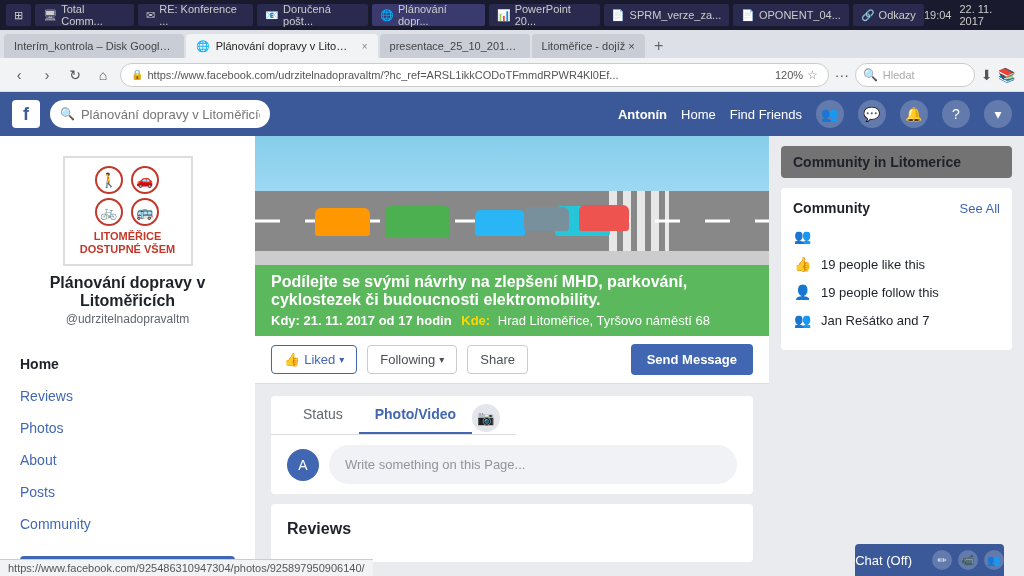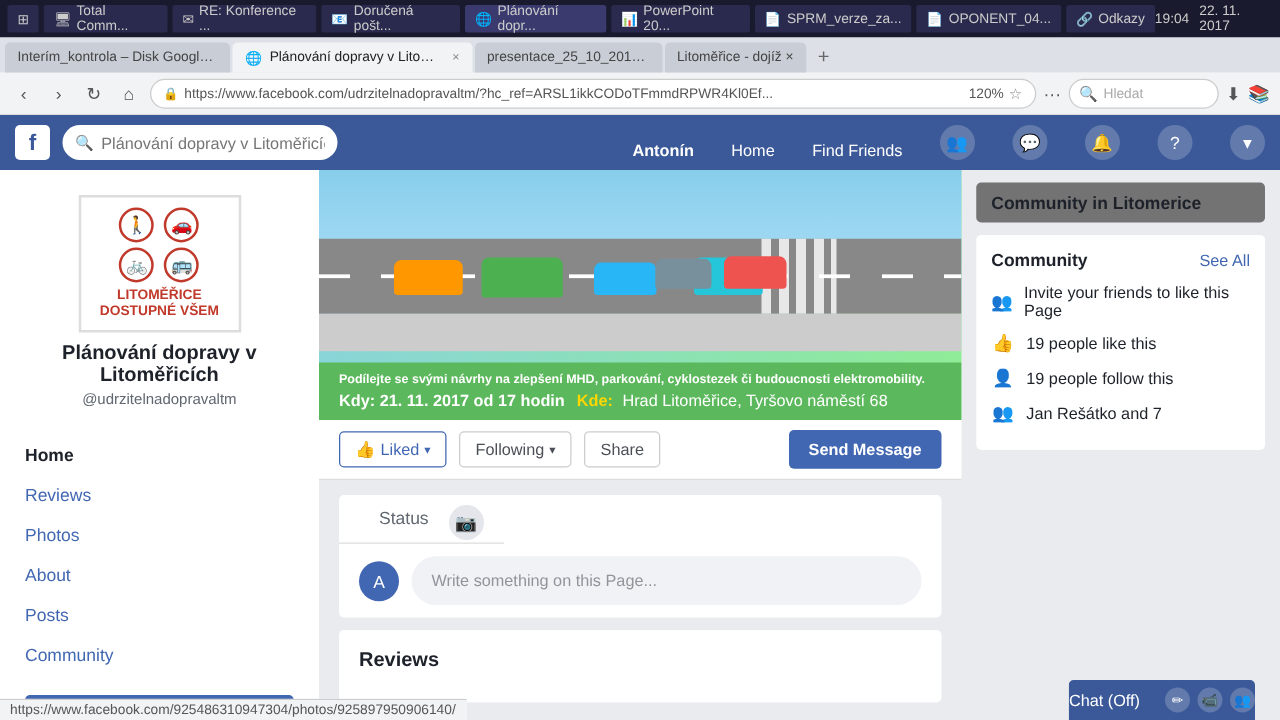--- a/index.html
+++ b/index.html
@@ -25,21 +25,21 @@
     .zoom-badge { font-size: 11px; color: #555; margin: 0 4px; }
     .nav-icons { display: flex; gap: 4px; align-items: center; }
     .search-bar { background: white; border: 1px solid #ccc; border-radius: 12px; height: 24px; display: flex; align-items: center; padding: 0 8px; width: 120px; font-size: 11px; color: #aaa; }
 
     
     .fb-header { background: #3b5998; height: 44px; display: flex; align-items: center; padding: 0 12px; gap: 10px; }
     .fb-logo { color: white; font-size: 20px; font-weight: bold; background: #fff; color: #3b5998; width: 28px; height: 28px; display: flex; align-items: center; justify-content: center; border-radius: 4px; font-size: 18px; }
     .fb-search { background: #fff; border-radius: 16px; height: 28px; display: flex; align-items: center; padding: 0 10px; gap: 6px; width: 220px; }
     .fb-search input { border: none; outline: none; font-size: 13px; width: 180px; color: #555; background: transparent; }
     .fb-search-icon { color: #aaa; font-size: 12px; }
-    .fb-header-right { margin-left: auto; display: flex; align-items: flex-end; gap: 30px; }
+    .fb-header-right { margin-left: auto; display: flex; align-items: center; gap: 14px; }
     .fb-username { color: white; font-size: 13px; font-weight: bold; }
     .fb-nav-link { color: white; font-size: 13px; cursor: pointer; }
     .fb-icon-btn { width: 28px; height: 28px; background: rgba(255,255,255,0.2); border-radius: 50%; display: flex; align-items: center; justify-content: center; color: white; font-size: 14px; cursor: pointer; }
 
     
     .page-body { display: flex; height: calc(576px - 30px - 28px - 34px - 44px); overflow: hidden; }
 
     
     .sidebar { width: 255px; background: white; padding: 10px 0; overflow-y: auto; flex-shrink: 0; }
     .sidebar-profile { display: flex; flex-direction: column; align-items: center; padding: 10px 16px; }
@@ -55,21 +55,21 @@
     .sidebar-nav-item.active { font-weight: bold; color: #1d2129; }
     .create-page-btn { margin: 12px 20px; background: #4267b2; color: white; border: none; border-radius: 4px; padding: 8px 16px; font-size: 13px; font-weight: bold; cursor: pointer; width: calc(100% - 40px); }
 
     
     .main-content { flex: 1; overflow-y: auto; background: #e9ebee; }
 
     
     .cover-photo { width: 100%; height: 200px; background: linear-gradient(135deg, #87CEEB 0%, #90EE90 100%); position: relative; overflow: hidden; }
     .cover-illustration { width: 100%; height: 100%; position: relative; }
     .cover-text-overlay { position: absolute; bottom: 0; left: 0; right: 0; background: #5cb85c; padding: 8px 16px; }
-    .cover-text-main { font-size: 10px; font-weight: bold; color: white; margin-bottom: 4px; }
+    .cover-text-main { font-size: 16px; font-weight: bold; color: white; margin-bottom: 4px; }
     .cover-text-when { font-size: 13px; color: white; }
     .cover-text-kdy { font-weight: bold; }
     .cover-text-kde { color: #ffdd00; font-weight: bold; }
 
     
     .action-bar { background: white; padding: 8px 16px; display: flex; align-items: center; gap: 10px; border-bottom: 1px solid #ddd; }
     .action-btn { display: flex; align-items: center; gap: 4px; padding: 6px 12px; border: 1px solid #ccc; border-radius: 4px; font-size: 13px; cursor: pointer; background: white; color: #4b4f56; }
     .action-btn.liked { color: #4267b2; border-color: #4267b2; }
     .send-message-btn { margin-left: auto; background: #4267b2; color: white; border: none; border-radius: 4px; padding: 8px 16px; font-size: 13px; font-weight: bold; cursor: pointer; }
     .chevron { font-size: 10px; }
@@ -267,20 +267,21 @@
         <span>Share</span>
       </button>
       <button class="send-message-btn">Send Message</button>
     </div>
 
     <div class="posts-area">
       <div class="status-bar">
         <div class="status-bar-tab-wrapper">
           <div style="display:flex;align-items:center;padding:0 16px;border-bottom:1px solid #ddd;">
             <div class="status-tab">Status</div>
+            <div class="status-tab active">Photo/Video</div>
             <div class="status-camera">📷</div>
           </div>
         </div>
         <div class="status-input-area">
           <div class="user-avatar-small">A</div>
           <div class="status-placeholder">Write something on this Page...</div>
         </div>
       </div>
 
       <div class="reviews-section">
@@ -291,21 +292,20 @@
 
   <div class="right-sidebar">
     <div class="community-in">Community in Litomerice</div>
     <div class="community-box">
       <div class="community-header">
         <span class="community-title">Community</span>
         <span class="see-all-link">See All</span>
       </div>
       <div class="community-item">
         <div class="community-icon">👥</div>
-        <span>Invite your friends to like this Page</span>
       </div>
       <div class="community-item">
         <div class="community-icon">👍</div>
         <span>19 people like this</span>
       </div>
       <div class="community-item">
         <div class="community-icon">👤</div>
         <span>19 people follow this</span>
       </div>
       <div class="community-item">

